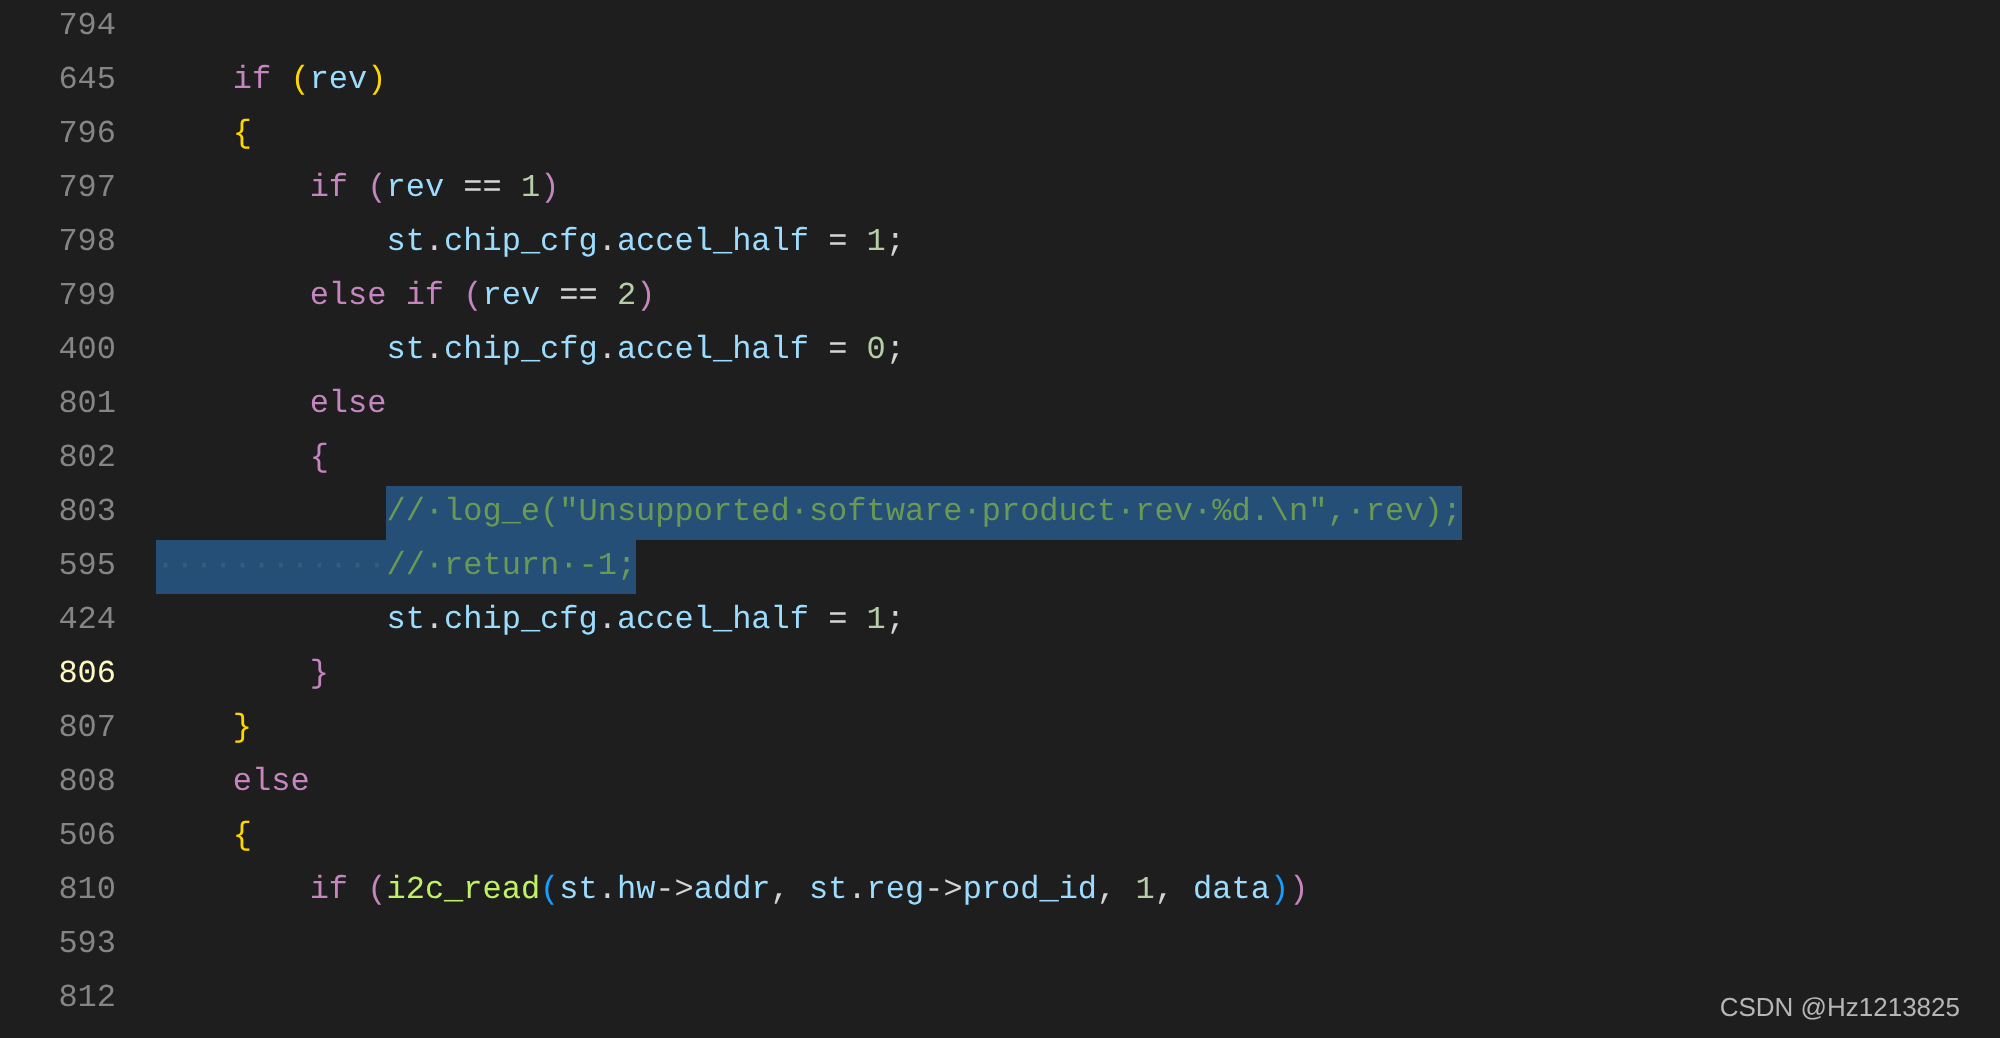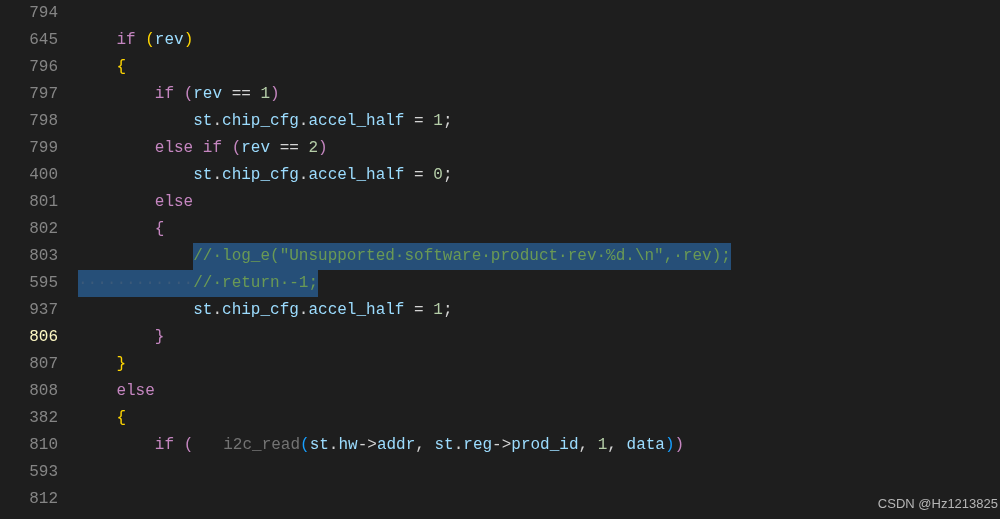--- a/index.html
+++ b/index.html
@@ -46,31 +46,31 @@
   
   .kw    { color: #c586c0; }      
   .paren { color: #ffd602; }      
   .paren2{ color: #c586c0; }      
   .paren3{ color: #179fff; }
   .var   { color: #9cdcfe; }      
   .num   { color: #b5cea8; }      
   .op    { color: #d4d4d4; }
   .prop  { color: #9cdcfe; }
   .cmt   { color: #6a9955; }
-  .fn    { color: #737373; margin-left: 30px; }
+  .fn    { color: #bef264; }
   .txt   { color: #d4d4d4; }
 
   .sel {
     background: #264f78;
     display: inline-block;
   }
 
   .watermark {
     position: absolute;
-    right: 2px;
+    right: 20px;
     bottom: 8px;
     font-family: Arial, sans-serif;
     font-size: 13px;
     color: #b6b6b6;
     z-index: 10;
   }
   .watermark-left {
     position: absolute;
     left: 4px;
     bottom: 8px;
@@ -89,25 +89,25 @@
       <div class="ln">645</div>
       <div class="ln">796</div>
       <div class="ln">797</div>
       <div class="ln">798</div>
       <div class="ln">799</div>
       <div class="ln">400</div>
       <div class="ln">801</div>
       <div class="ln">802</div>
       <div class="ln">803</div>
       <div class="ln">595</div>
-      <div class="ln">937</div>
+      <div class="ln">424</div>
       <div class="ln" style="color: #fef9c3;">806</div>
       <div class="ln">807</div>
       <div class="ln">808</div>
-      <div class="ln">382</div>
+      <div class="ln">506</div>
       <div class="ln">810</div>
       <div class="ln">593</div>
       <div class="ln">812</div>
     </div>
   <div class="code" id="code">
       <div class="line"></div>
       <div class="line"><span class="txt">    </span><span class="kw">if</span><span class="txt"> </span><span class="paren">(</span><span class="var">rev</span><span class="paren">)</span></div>
       <div class="line"><span class="txt">    </span><span class="paren">{</span></div>
       <div class="line"><span class="txt">        </span><span class="kw">if</span><span class="txt"> </span><span class="paren2">(</span><span class="var">rev</span><span class="op"> == </span><span class="num">1</span><span class="paren2">)</span></div>
       <div class="line"><span class="txt">            </span><span class="var">st</span><span class="txt">.</span><span class="prop">chip_cfg</span><span class="txt">.</span><span class="prop">accel_half</span><span class="op"> = </span><span class="num">1</span><span class="txt">;</span></div>

